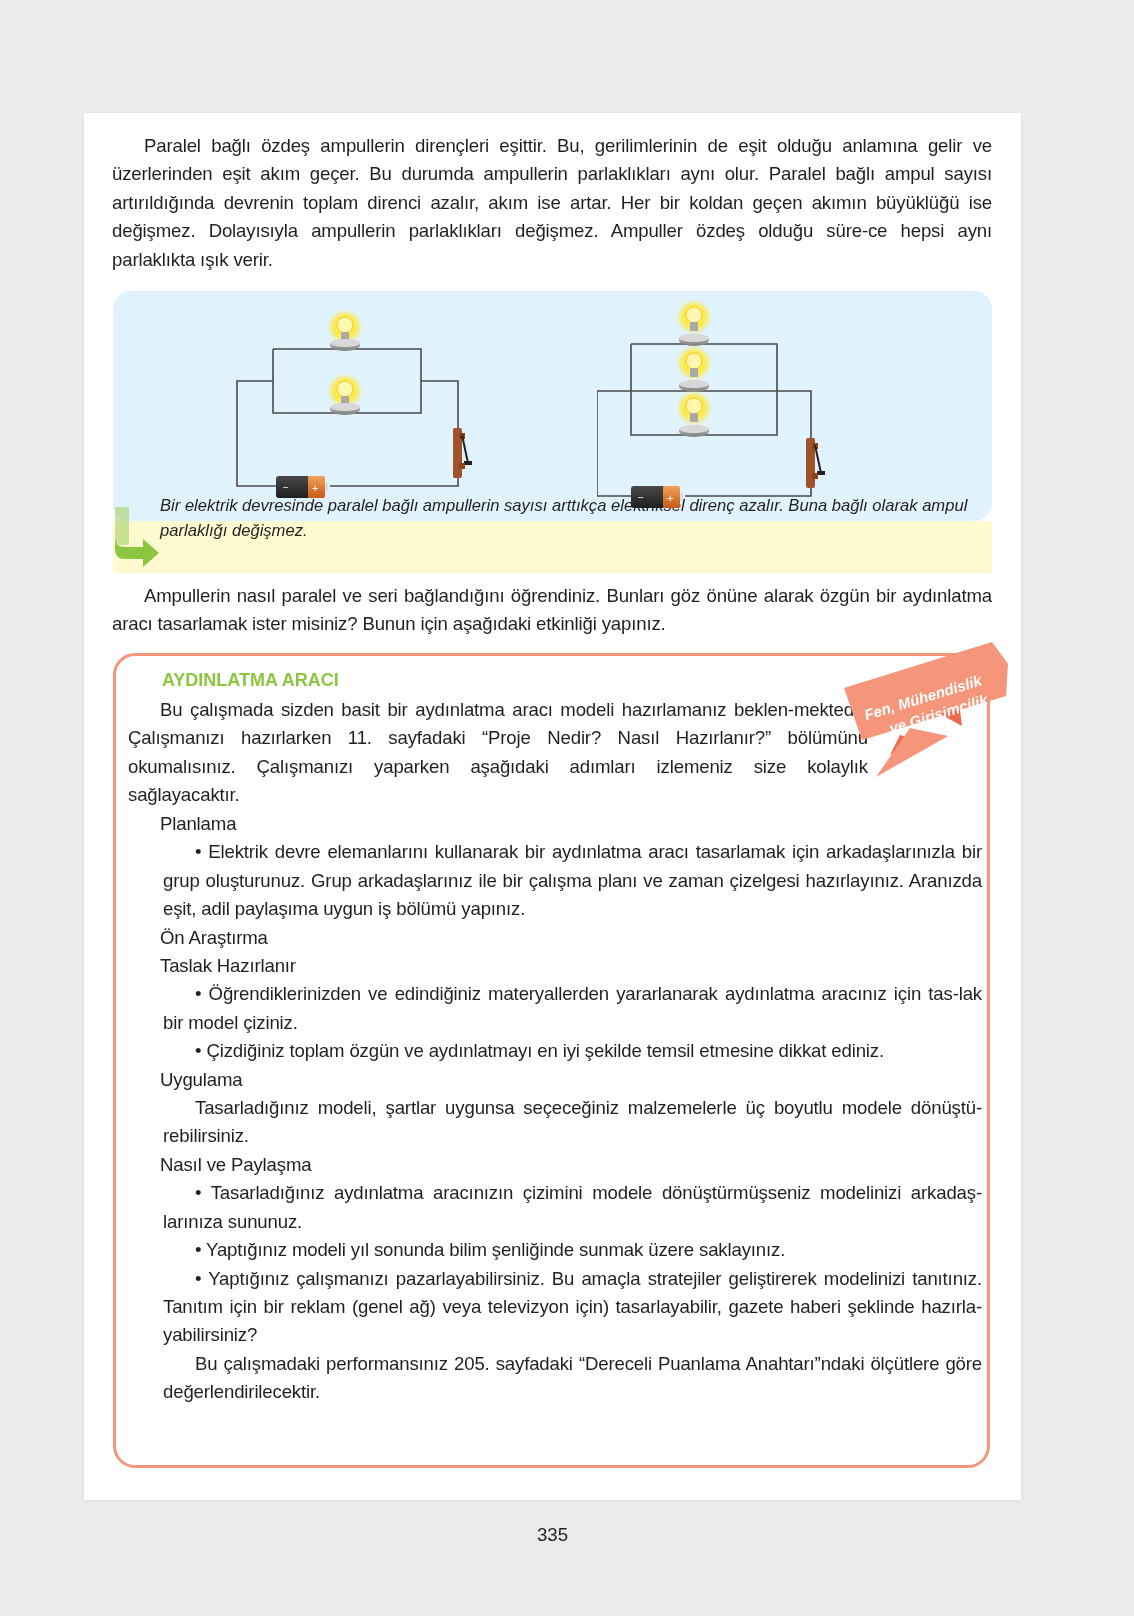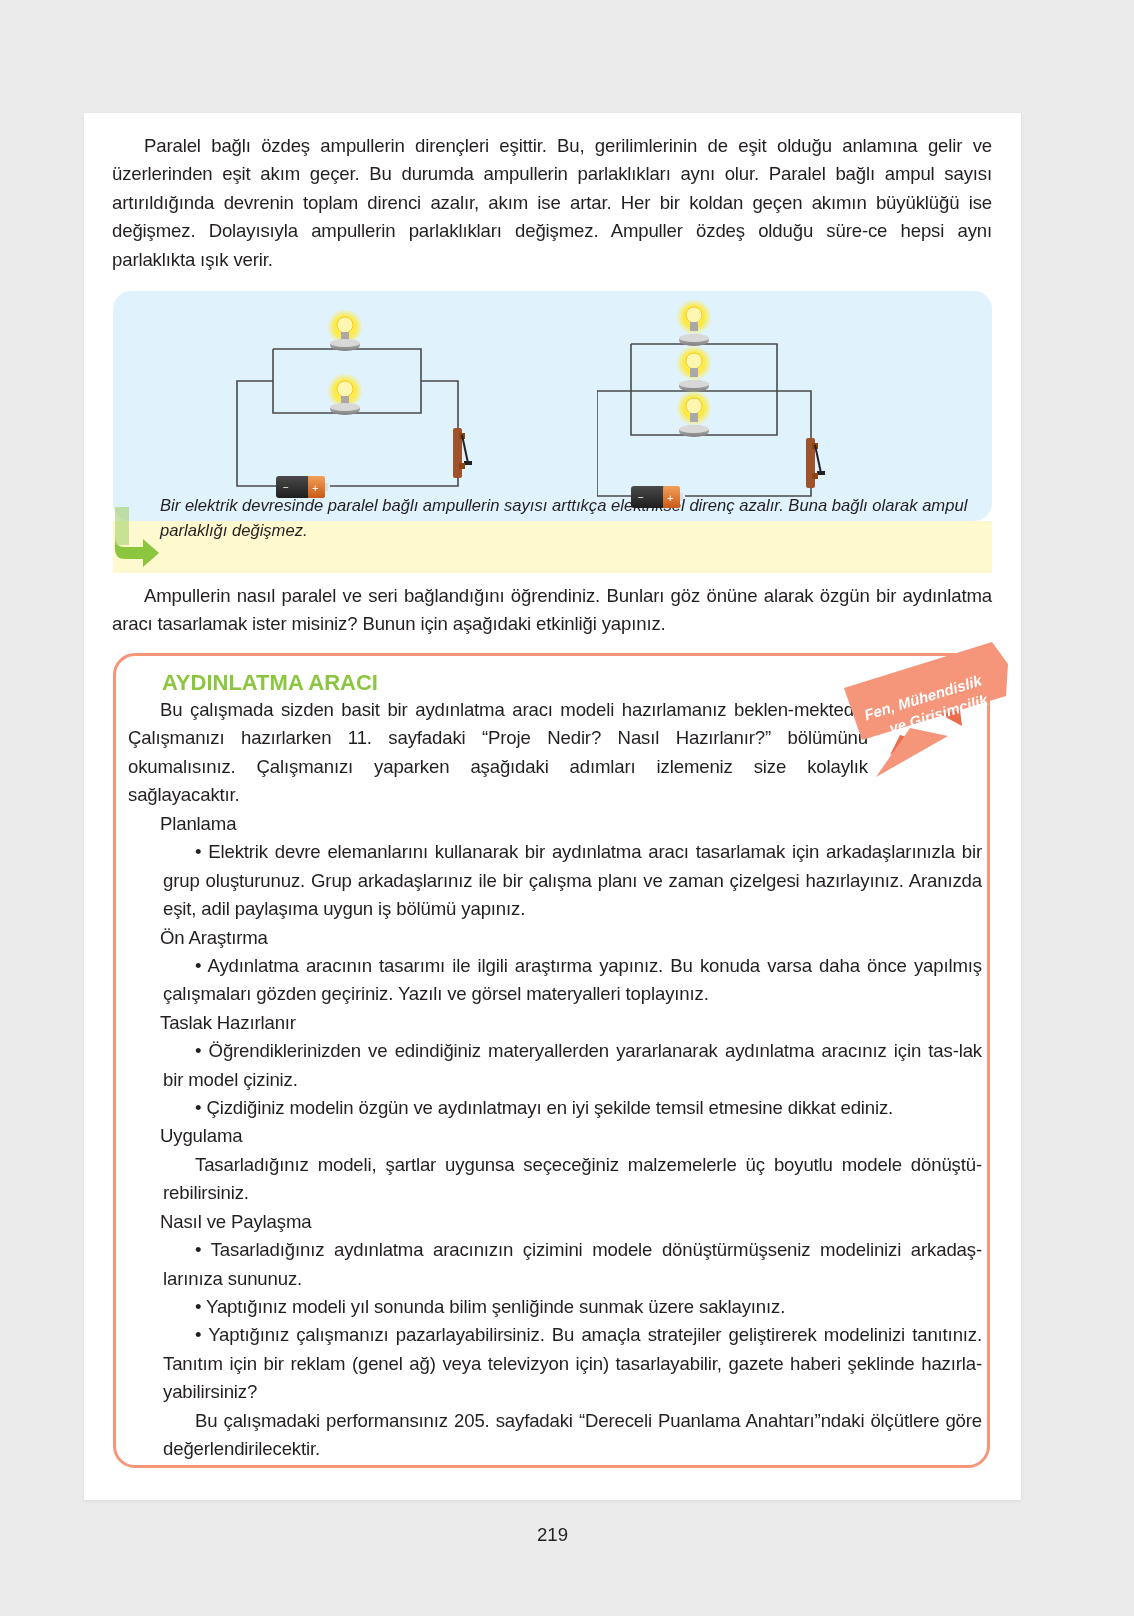--- a/index.html
+++ b/index.html
@@ -56,21 +56,21 @@
     position: absolute;
     left: 113px; top: 653px;
     width: 877px; height: 815px;
     border: 3.5px solid #f5957a;
     border-radius: 22px;
     background: #fff;
   }
   .activity-title {
     position: absolute;
     left: 162px; top: 670px;
-    font-size: 22px;
+    font-size: 18px;
     font-weight: bold;
     color: #8cc63f;
     letter-spacing: 0px;
   }
   .activity-intro { left: 128px; top: 696px; width: 740px; }
   .activity-body { left: 128px; top: 810px; width: 854px; }
   .activity-body .heading { font-weight: normal; padding-left: 32px; display: block; }
   .activity-body .line { display: block; margin-left: 35px; }
   .ribbon { position: absolute; left: 840px; top: 640px; width: 170px; height: 140px; }
   .page-number {
@@ -216,26 +216,25 @@
   <polygon points="4,48 152,2 168,24 166,56 22,100" fill="#f5957a"></polygon>
   <polygon points="100,74 120,70 122,86" fill="#ee6a4c"></polygon>
   <text x="20" y="62" transform="rotate(-17 85 50)" font-family="Liberation Sans, sans-serif" font-size="15" font-weight="bold" fill="#fff" font-style="italic">Fen, Mühendislik</text>
   <text x="40" y="82" transform="rotate(-17 85 50)" font-family="Liberation Sans, sans-serif" font-size="15" font-weight="bold" fill="#fff" font-style="italic">ve Girişimcilik</text>
 </svg>
 
 <div class="para activity-body">
   <span class="heading">Planlama</span>
   <span class="line"><span class="indent"></span><span>• Elektrik devre elemanlarını kullanarak bir aydınlatma aracı tasarlamak için arkadaşlarınızla bir grup oluşturunuz. Grup arkadaşlarınız ile bir çalışma planı ve zaman çizelgesi hazırlayınız. Aranızda eşit, adil paylaşıma uygun iş bölümü yapınız.</span></span>
   <span class="heading">Ön Araştırma</span>
-  <span class="line"><span class="indent"></span><span>• Aydınlatma aracının tasarımı ile ilgili araştırma yapınız. Bu konuda varsa daha önce yapılmış çalışmaları gözden geçiriniz. Yazılı ve görsel materyalleri toplayınız.</span></span>
   <span class="heading">Taslak Hazırlanır</span>
   <span class="line"><span class="indent"></span><span>• Öğrendiklerinizden ve edindiğiniz materyallerden yararlanarak aydınlatma aracınız için tas-lak bir model çiziniz.</span></span>
-  <span class="line"><span class="indent"></span><span>• Çizdiğiniz modelin özgün ve aydınlatmayı en iyi şekilde temsil etmesine dikkat ediniz.</span></span>
+  <span class="line"><span class="indent"></span><span>• Çizdiğiniz toplam özgün ve aydınlatmayı en iyi şekilde temsil etmesine dikkat ediniz.</span></span>
   <span class="heading">Uygulama</span>
   <span class="line"><span class="indent"></span><span>Tasarladığınız modeli, şartlar uygunsa seçeceğiniz malzemelerle üç boyutlu modele dönüştü-rebilirsiniz.</span></span>
   <span class="heading">Nasıl ve Paylaşma</span>
   <span class="line"><span class="indent"></span><span>• Tasarladığınız aydınlatma aracınızın çizimini modele dönüştürmüşseniz modelinizi arkadaş-larınıza sununuz.</span></span>
   <span class="line"><span class="indent"></span><span>• Yaptığınız modeli yıl sonunda bilim şenliğinde sunmak üzere saklayınız.</span></span>
   <span class="line"><span class="indent"></span><span>• Yaptığınız çalışmanızı pazarlayabilirsiniz. Bu amaçla stratejiler geliştirerek modelinizi tanıtınız. Tanıtım için bir reklam (genel ağ) veya televizyon için) tasarlayabilir, gazete haberi şeklinde hazırla-yabilirsiniz?</span></span>
   <span class="line"><span class="indent"></span><span>Bu çalışmadaki performansınız 205. sayfadaki “Dereceli Puanlama Anahtarı”ndaki ölçütlere göre değerlendirilecektir.</span></span>
 </div>
 
-<div class="page-number">219</div>
+<div class="page-number">335</div>
 
 </body></html>

